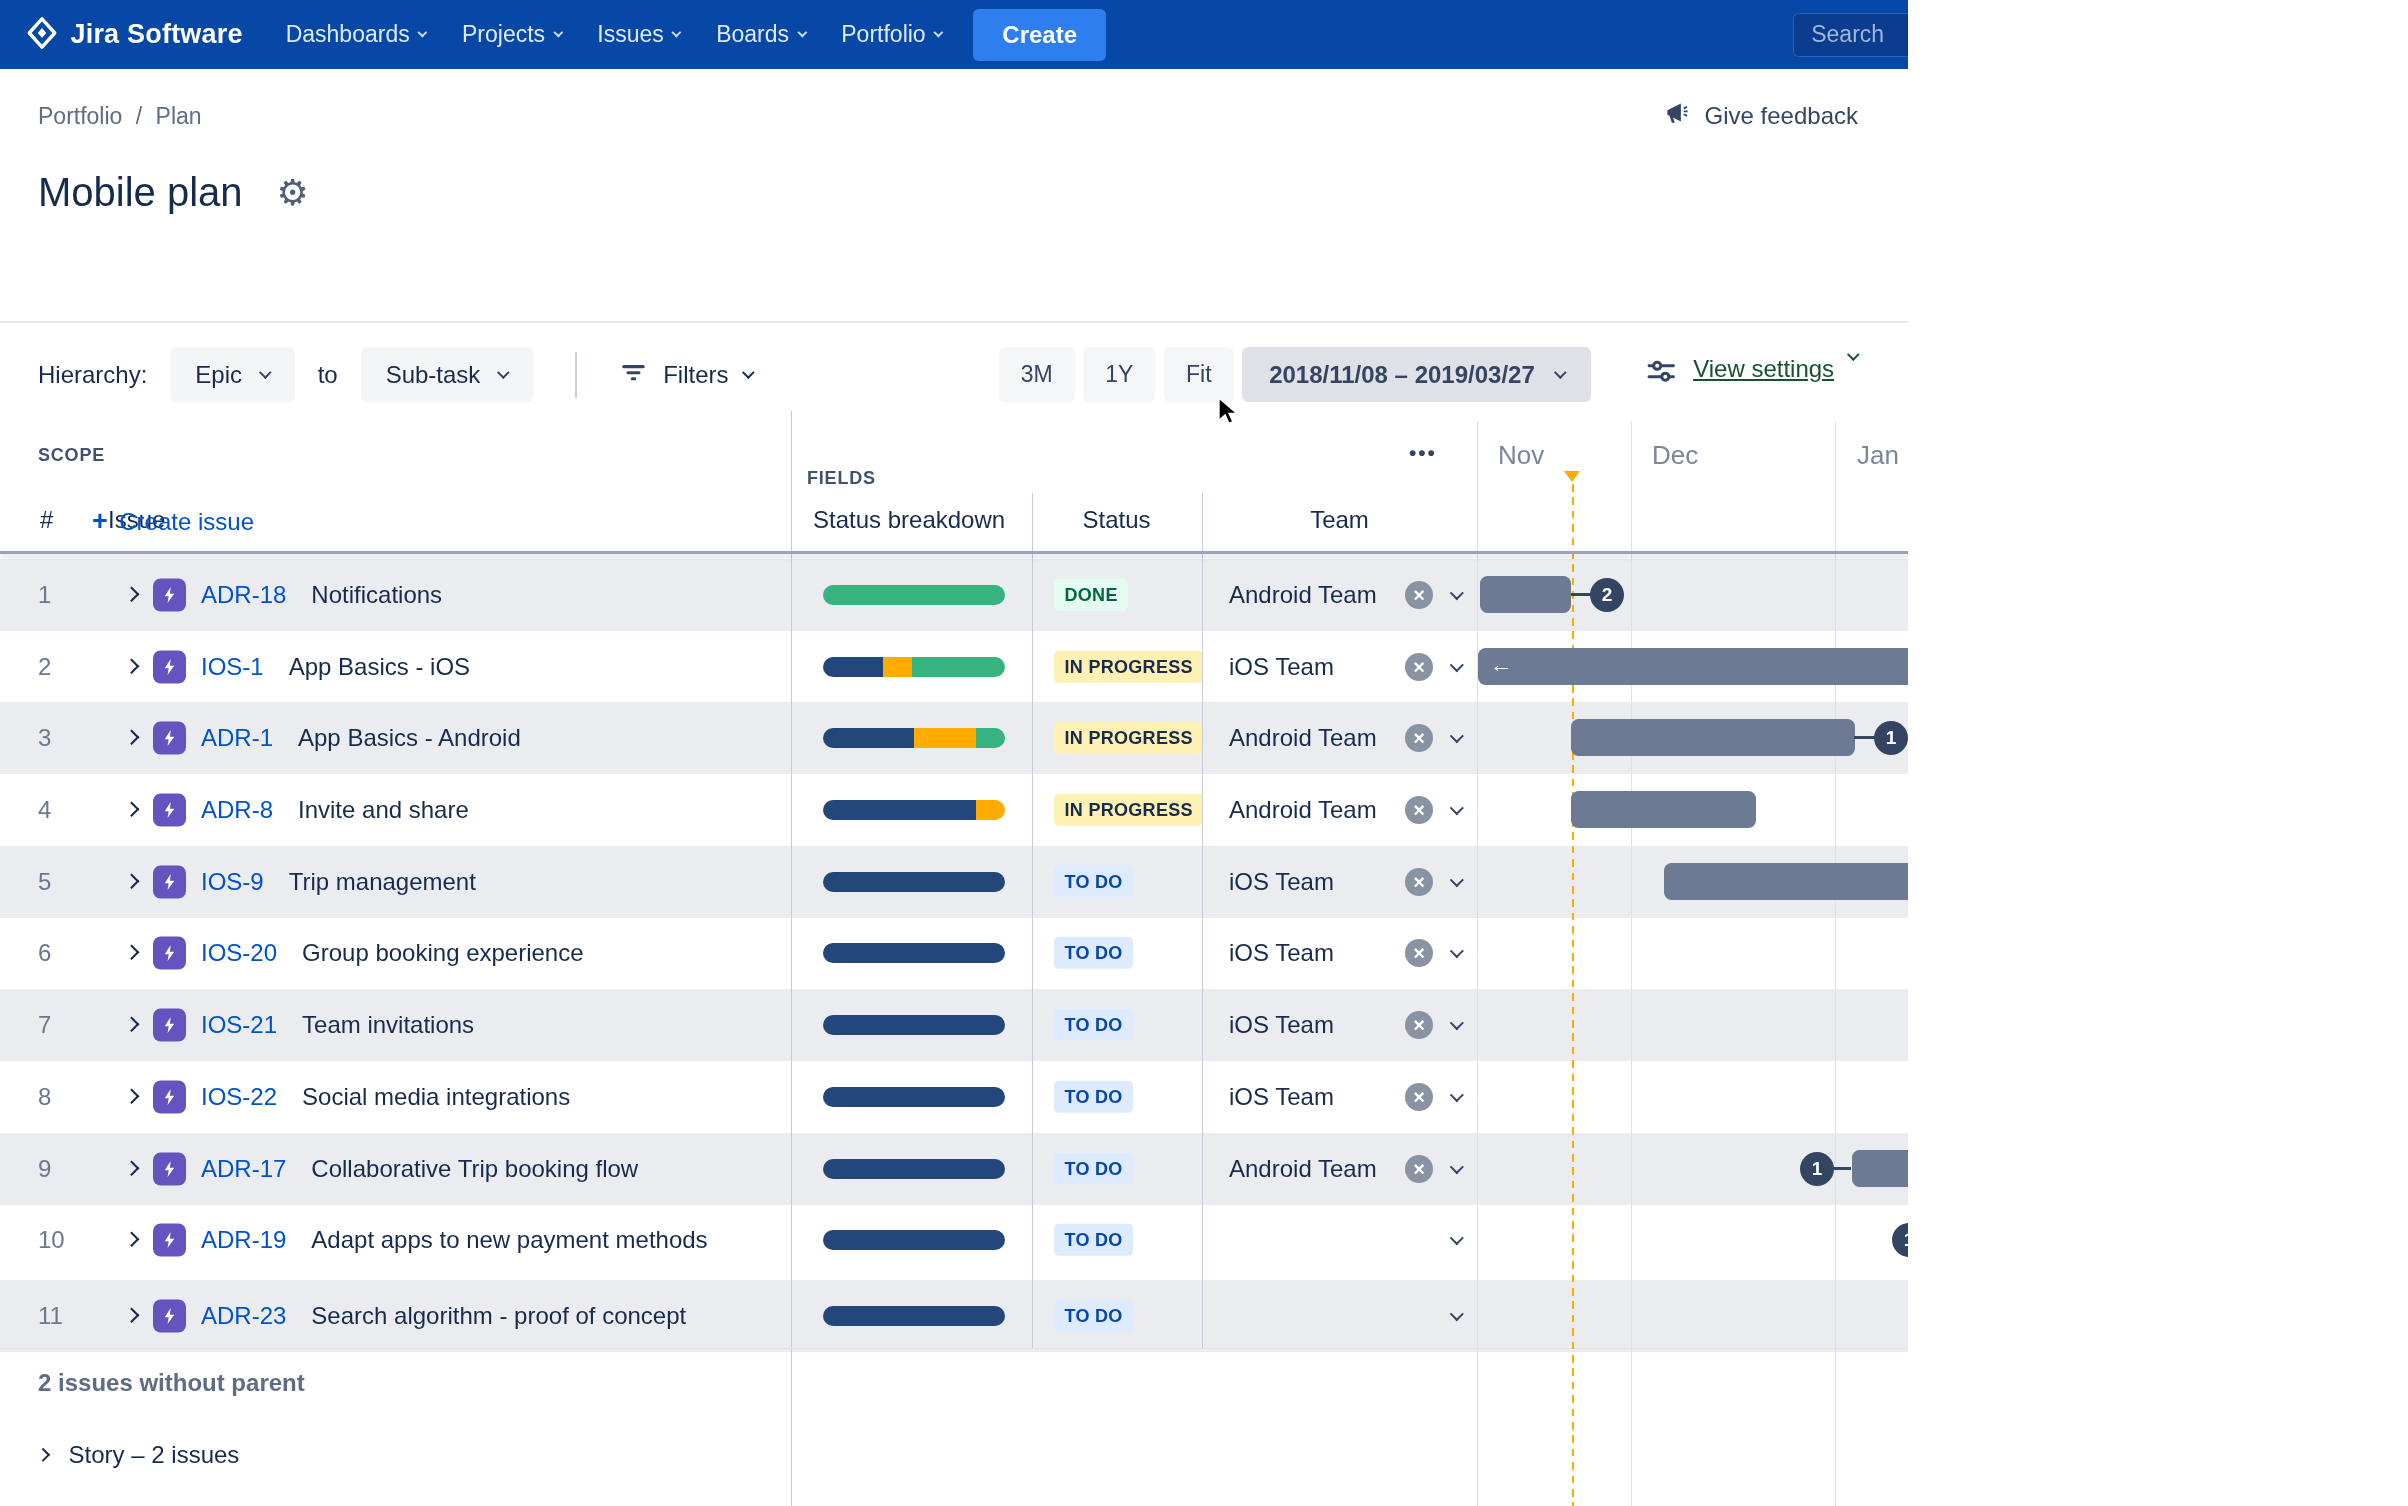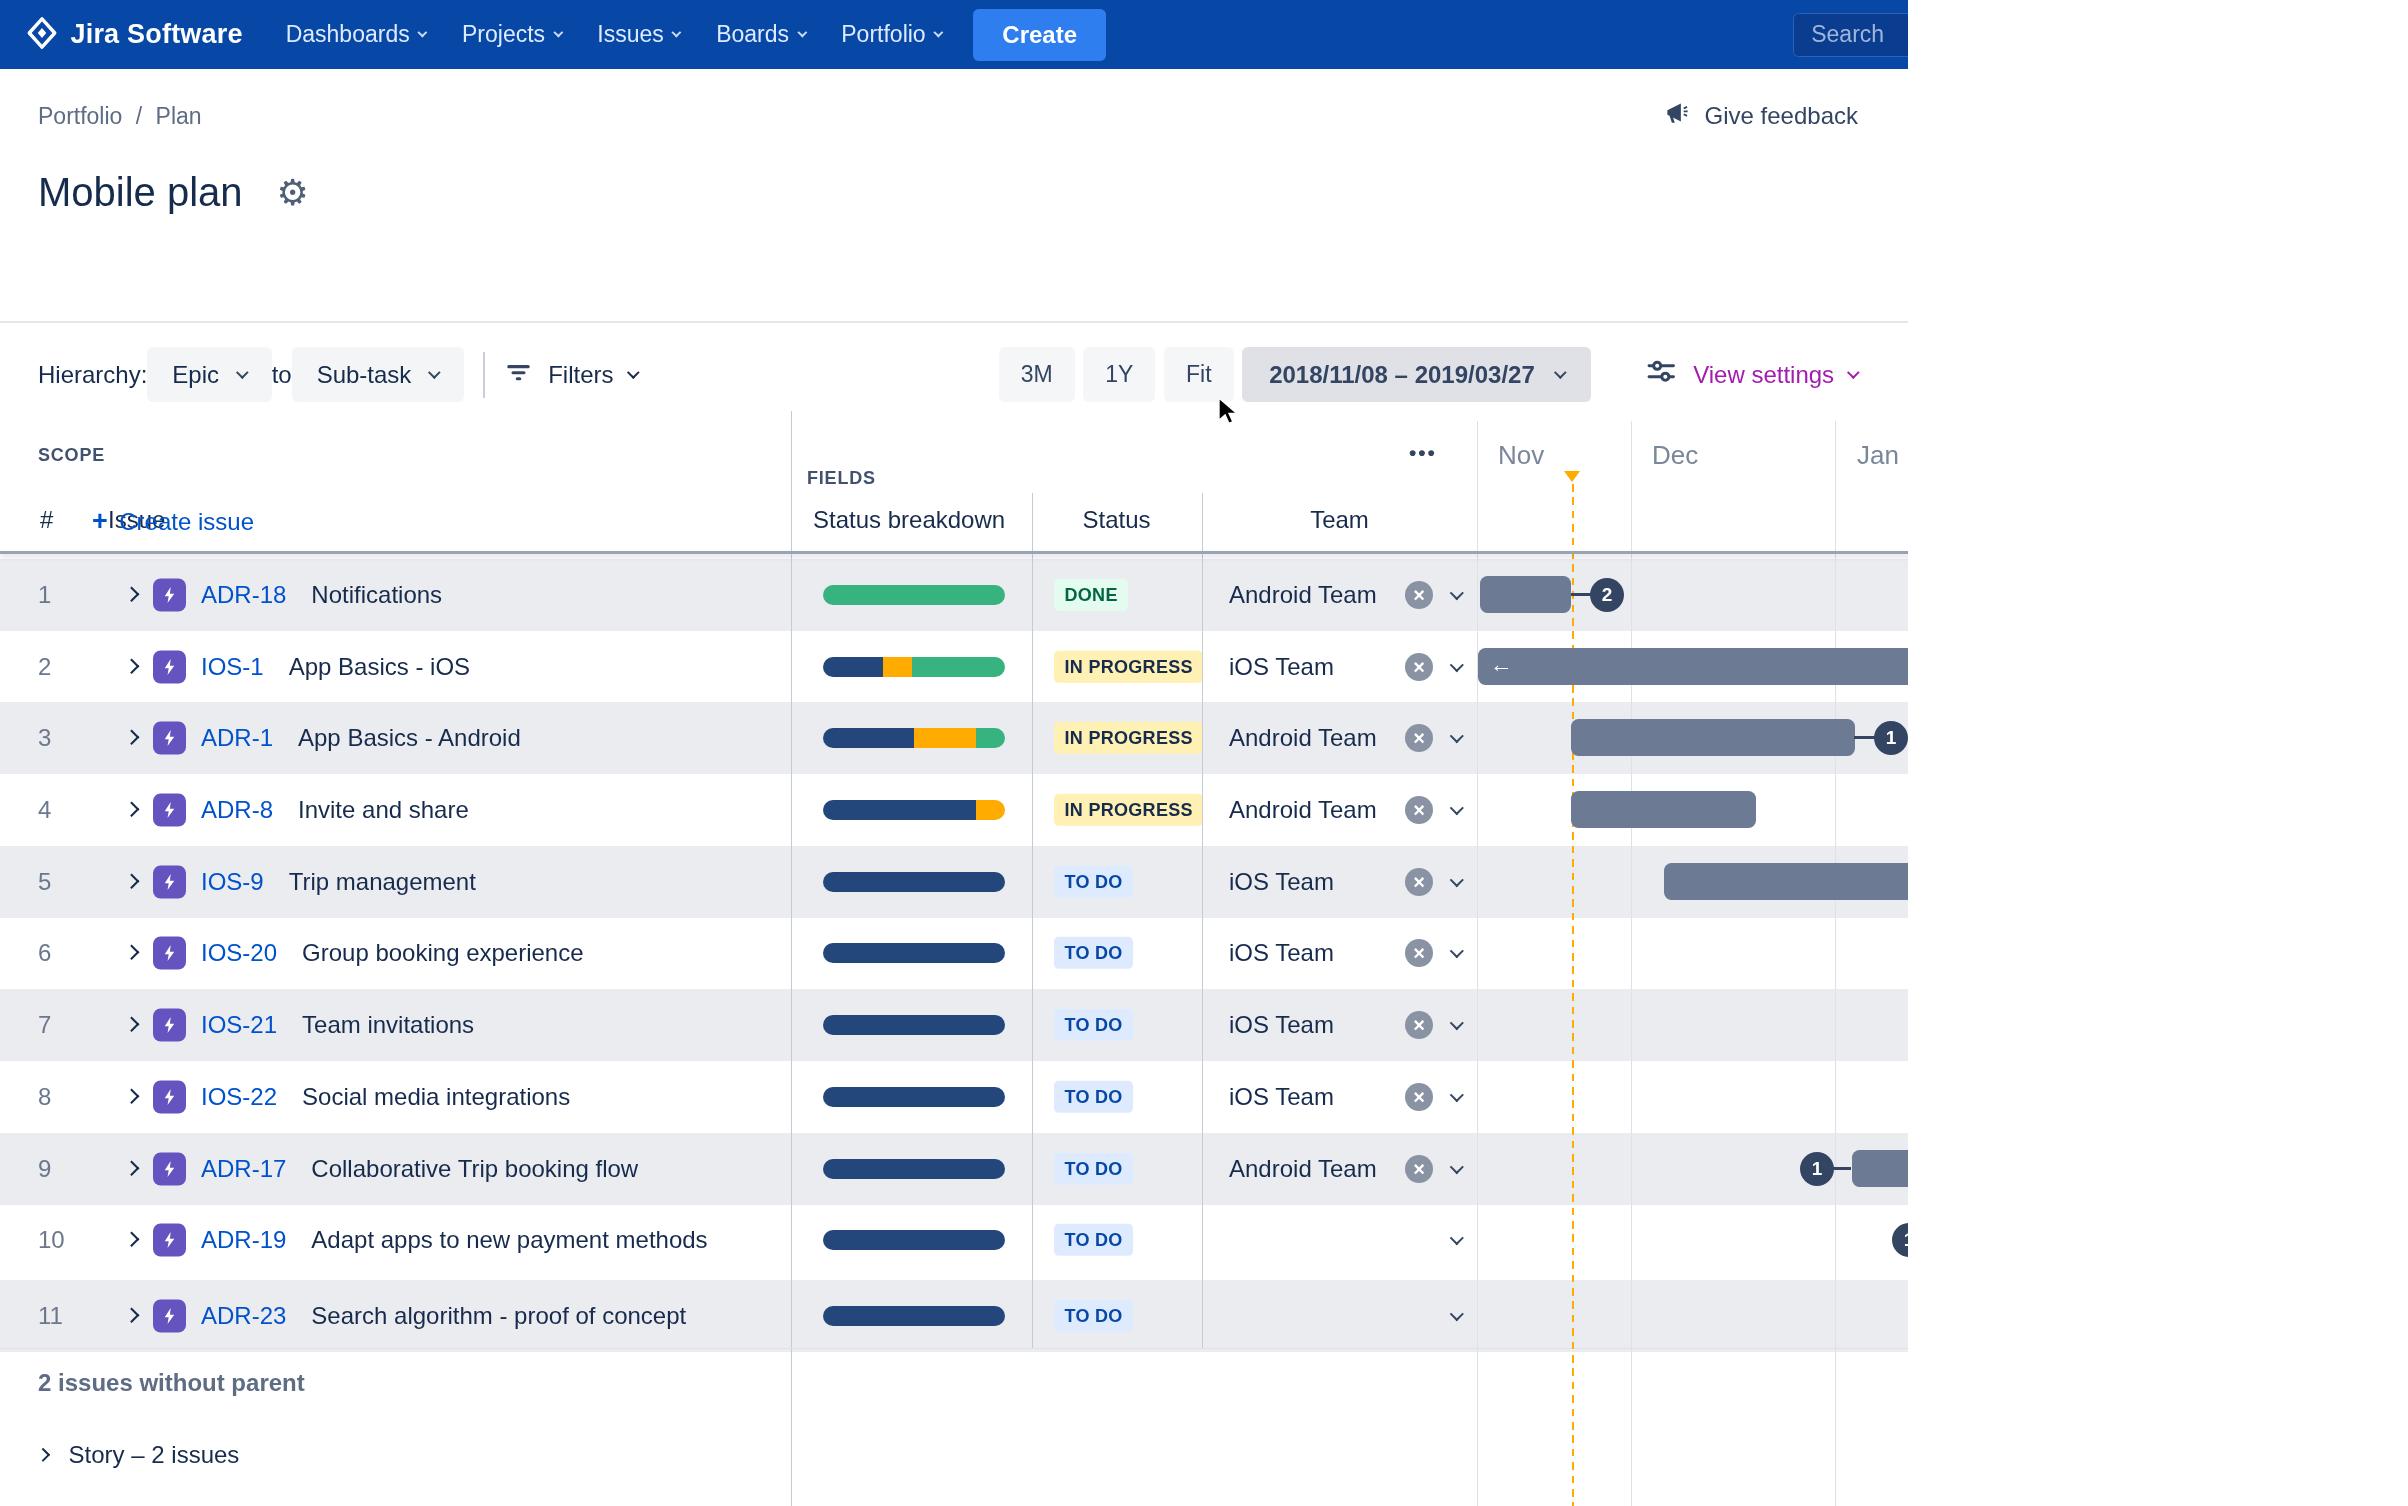--- a/index.html
+++ b/index.html
@@ -43,35 +43,35 @@
   .actions { position:absolute; right:50px; top:174px; display:flex; gap:11.5px; }
   .actions .btn { height:54px; padding:0 27px; border:none; border-radius:4.8px; background:#F4F5F7;
                   font-size:24px; color:#344563; font-family:inherit; cursor:pointer; }
   .actions .btn.disabled { color:#A5ADBA; background:#F7F8FA; cursor:default; }
   .tabs { position:absolute; left:38px; top:271px; display:flex; gap:38px; }
   .tab { font-size:24px; color:#42526E; padding-bottom:21px; cursor:pointer; }
   .tab.active { color:#0052CC; border-bottom:3.8px solid #0052CC; }
   .tabs-border { position:absolute; left:0; top:321px; width:2409px; height:1.9px; background:#E4E6EA; }
 
   
-  .toolbar-left { position:absolute; left:38px; top:347px; height:55px; display:flex; align-items:center; }
+  .toolbar-left { position:absolute; left:38px; top:347px; height:55px; display:flex; align-items:center; gap:23px; }
   .tb-label { font-size:24px; color:#172B4D; }
   .dd { display:flex; align-items:center; gap:19px; background:#F4F5F7; border-radius:5.7px; height:55px;
         padding:0 25px; cursor:pointer; }
   .dd-label { font-size:24px; color:#172B4D; }
   .dd .chev { color:#344563; }
   .vdiv { width:1.9px; height:46px; background:#C9CFD9; margin:0 19px; }
   .filters { display:flex; align-items:center; gap:15.3px; cursor:pointer; color:#172B4D; font-size:24px; }
   .toolbar-right { position:absolute; right:50px; top:347px; height:55px; display:flex; align-items:center; }
   .range-btn { height:55px; padding:0 22px; display:flex; align-items:center; background:#F5F6F8; border-radius:5.7px;
                font-size:23px; color:#344563; margin-right:8.6px; cursor:pointer; }
   .date-btn { height:55px; display:flex; align-items:center; gap:21px; background:#DFE1E6; border-radius:5.7px;
               padding:0 27px; font-size:24px; font-weight:700; color:#344563; cursor:pointer; }
   .date-btn .chev { color:#344563; }
-  .view-settings { display:flex; align-items:center; gap:15.3px; margin-left:54px; color:#a21caf; font-size:24px; cursor:pointer; }
+  .view-settings { display:flex; align-items:flex-start; gap:15.3px; margin-left:54px; color:#14532d; font-size:24px; cursor:pointer;text-decoration:underline; }
 
   
   .sec-label { position:absolute; font-size:18px; font-weight:700; color:#42526E; letter-spacing:0.8px; z-index:4; }
   .hdr-label { position:absolute; font-size:24px; font-weight:500; color:#172B4D; z-index:4; }
   .create-issue { position:absolute; top:506px; right:1654px; display:flex; gap:11.5px; align-items:center;
                   color:#0052CC; font-size:24px; cursor:pointer; z-index:4; }
   .create-plus { font-size:27px; font-weight:700; }
   .more-dots { position:absolute; left:1409px; top:441px; font-size:21px; font-weight:700; color:#344563;
                letter-spacing:1.9px; cursor:pointer; z-index:4; }
   .month-label { position:absolute; top:440px; font-size:26px; color:#7A869A; z-index:4; }

